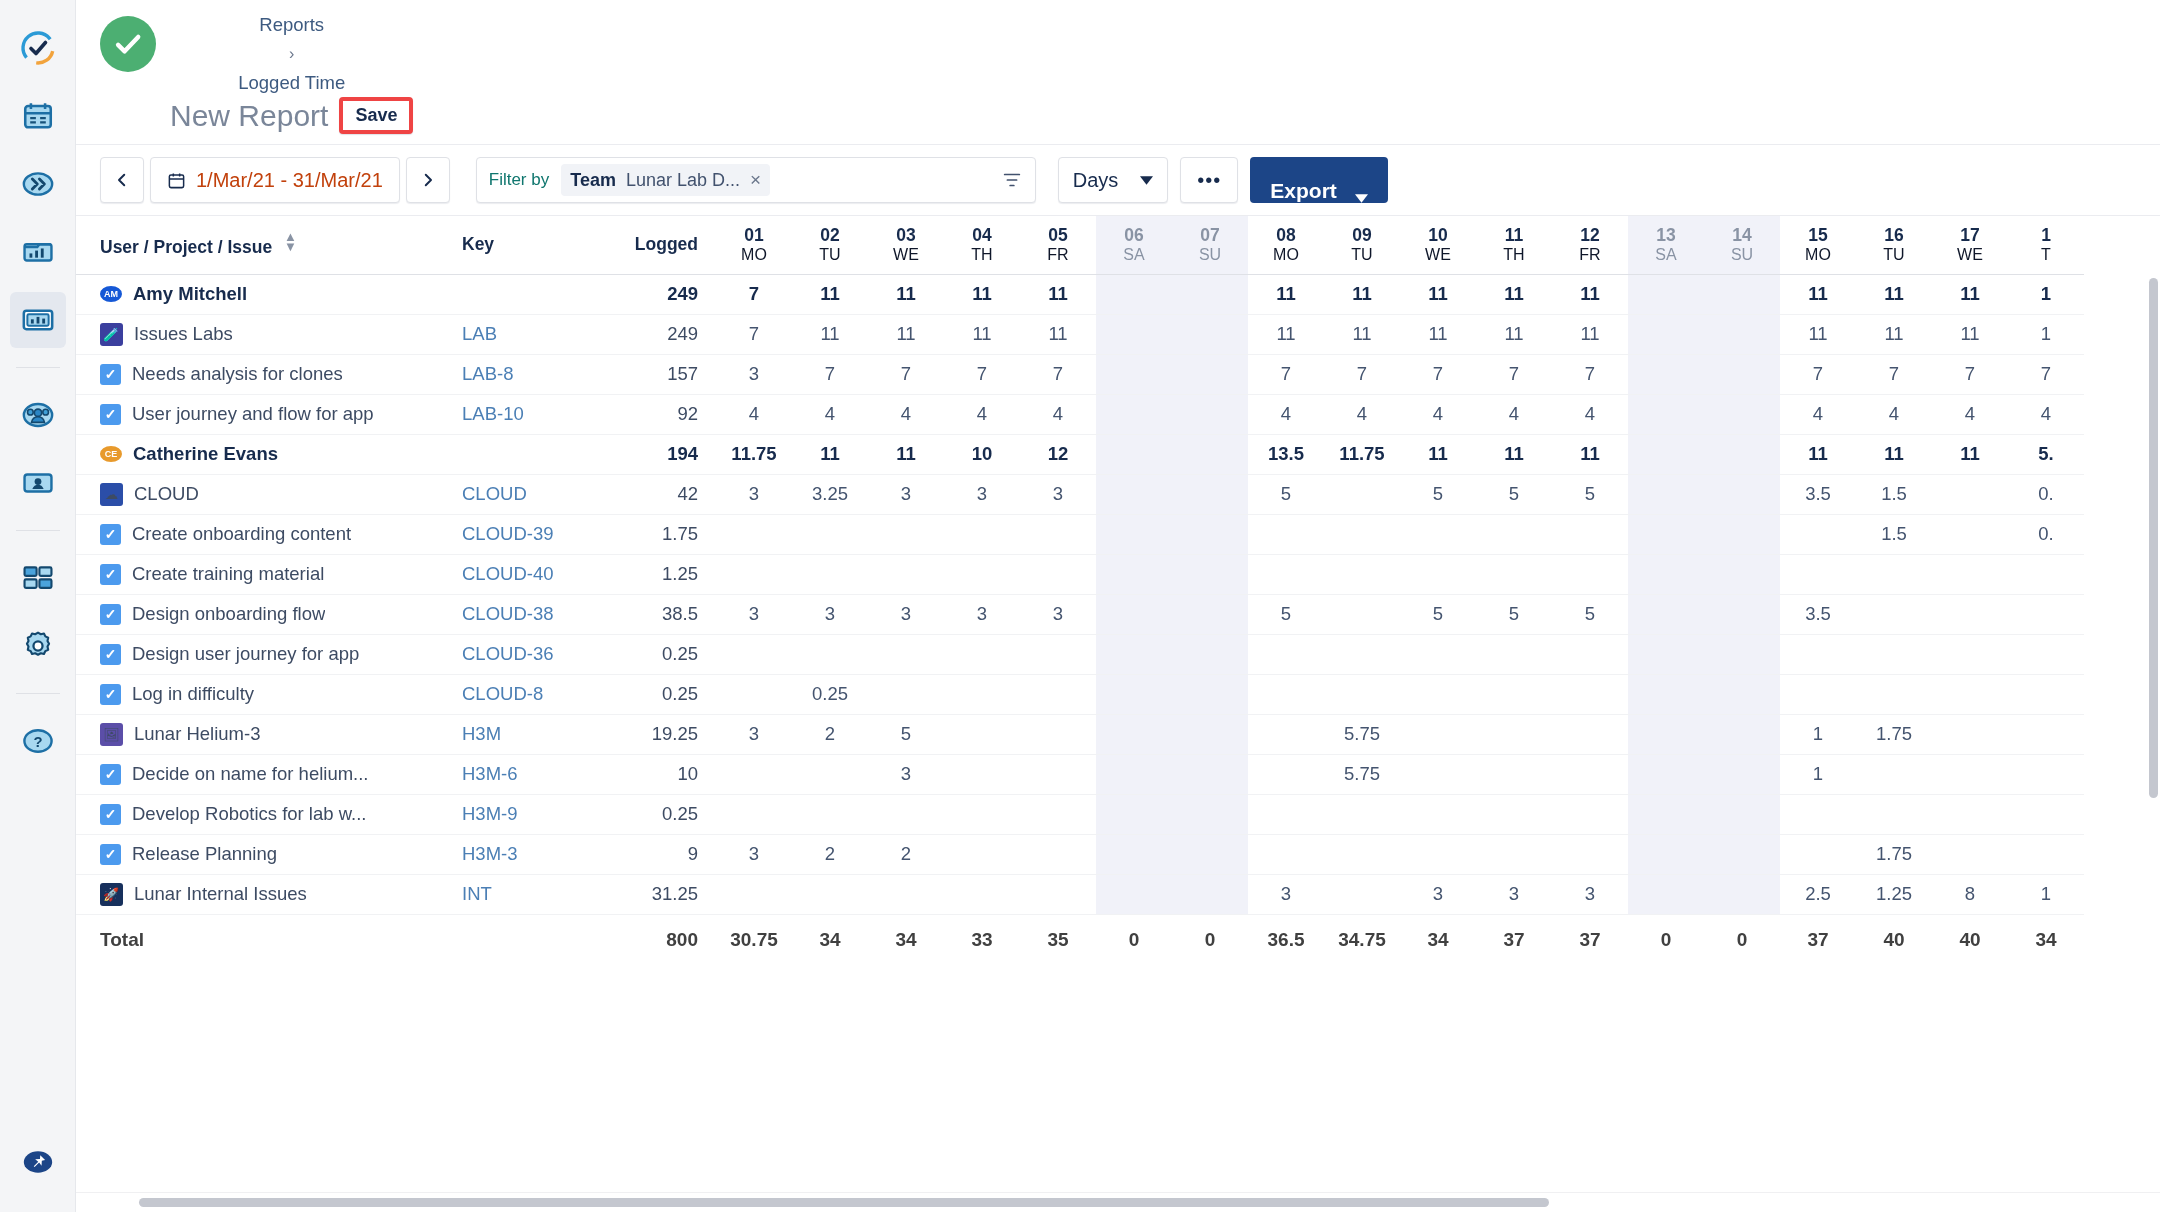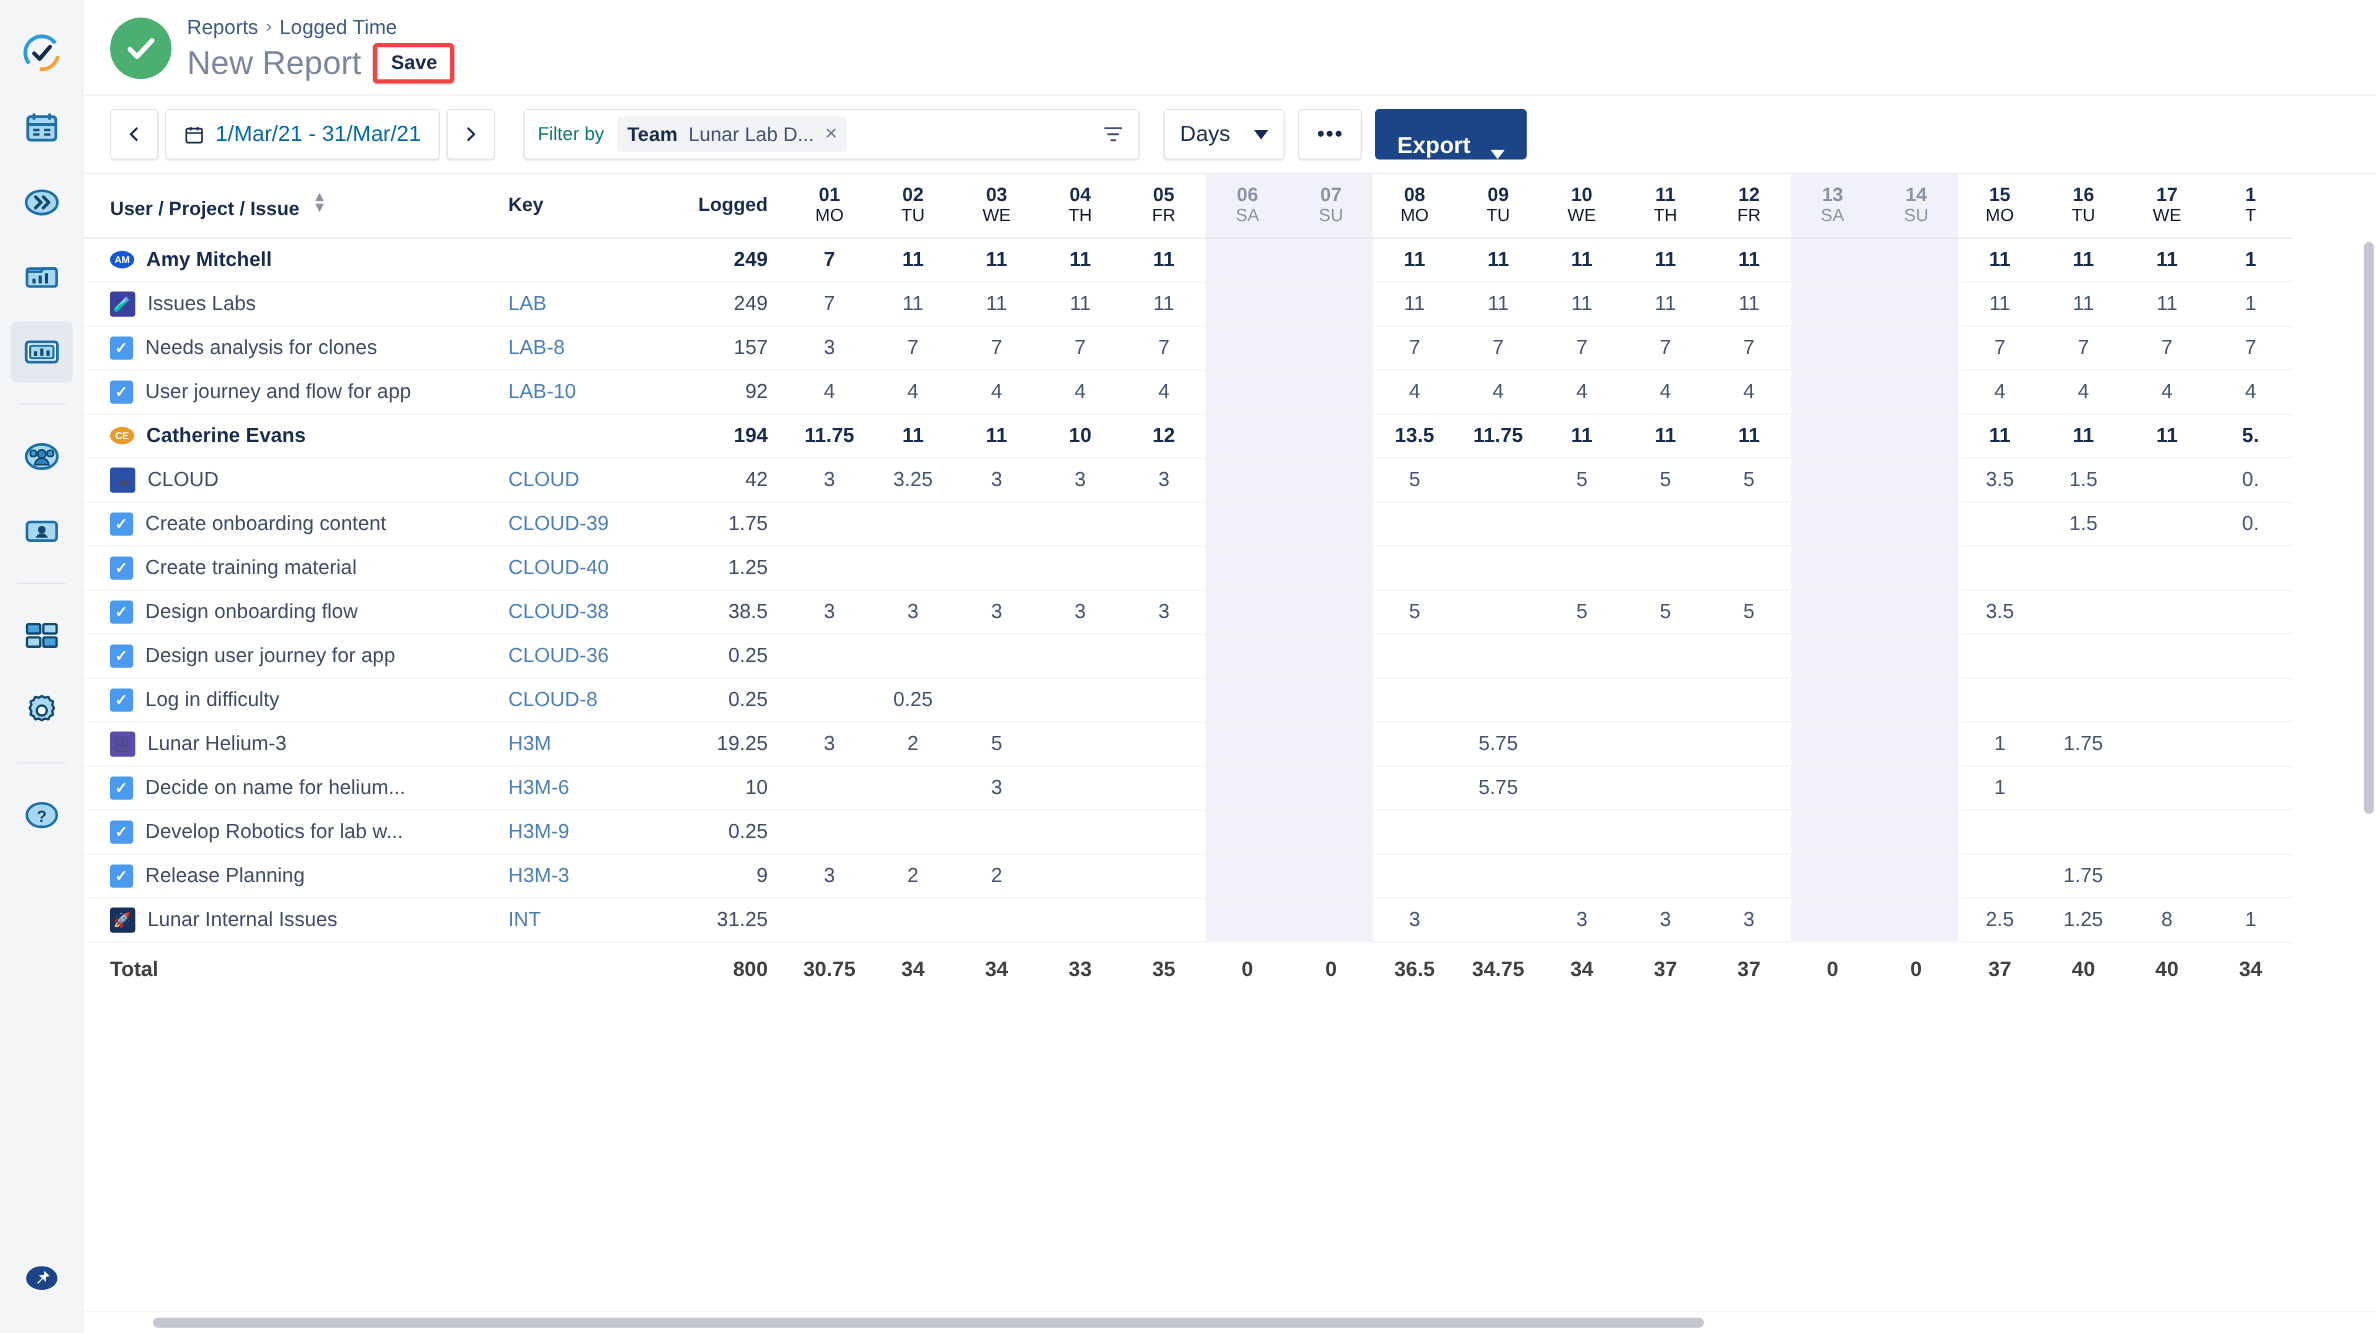--- a/index.html
+++ b/index.html
@@ -32,41 +32,41 @@
   
   #hdr { padding:14px 0 10px 24px; display:flex; align-items:flex-start;
          border-bottom:1px solid #ebecf0; }
   #hdr-logo {
     width:56px; height:56px; border-radius:50%; background:#4caf72;
     display:flex; align-items:center; justify-content:center; flex:0 0 56px;
     margin-top:2px;
   }
   #hdr-txt { margin-left:14px; }
   .crumbs { font-size:18.5px; color:#42526e; line-height:22px;
-            display:flex; align-items:center; gap:7px; white-space:nowrap;}
+            display:flex; align-items:center; gap:7px; white-space:nowrap;flex-direction:column;}
   .crumbs a { color:#3d5a80; text-decoration:none; }
   .crumb-sep { color:#6b778c; font-size:16px; }
   .title-row { display:flex; align-items:center; gap:11px; margin-top:3px; }
   #rep-title { font-size:30px; color:#7a8699; font-weight:400; line-height:36px;}
   #save-btn {
     font-size:18px; font-weight:700; color:#172b4d; background:#fff;
     border:4px solid #ef4444; border-radius:4px; padding:4px 12px;
     box-shadow:0 1px 1px rgba(9,30,66,.13); cursor:pointer;
   }
 
   
   #toolbar { display:flex; align-items:center; gap:0; padding:12px 22px 12px 24px;
              border-bottom:1px solid #ebecf0; }
   .tb-box { background:#fff; border:1px solid #dfe1e6; border-radius:4px;
             height:46px; display:flex; align-items:center;
             box-shadow:0 1px 1px rgba(9,30,66,.08); }
   .arrow-btn { width:44px; height:46px; display:flex; align-items:center;
                justify-content:center; background:#fff; border:1px solid #dfe1e6;
                border-radius:4px; cursor:pointer; box-shadow:0 1px 1px rgba(9,30,66,.08);}
-  #date-box { margin:0 6px; padding:16px 16px; gap:10px; font-size:20px; color:#0369a1; }
+  #date-box { margin:0 6px; padding:16px 16px; gap:10px; font-size:20px; color:#c2410c; }
   #filter-box { margin-left:26px; width:560px; padding:0 12px; justify-content:space-between;}
   .filter-label { font-size:17px; color:#0f766e; }
   #filter-chip { display:flex; align-items:center; gap:10px; background:#f1f3f7;
                  border-radius:4px; padding:5px 9px; font-size:18px; color:#42526e;
                  margin-left:12px; }
   #filter-chip b { color:#172b4d; }
   .chip-x { color:#6b778c; font-size:19px; cursor:pointer; }
   #groupby-box { margin-left:26px; width:600px; padding:0 14px; justify-content:space-between;}
   .gb-left { display:flex; align-items:center; gap:9px; }
   .gb-label { font-size:20px; color:#172b4d; }

